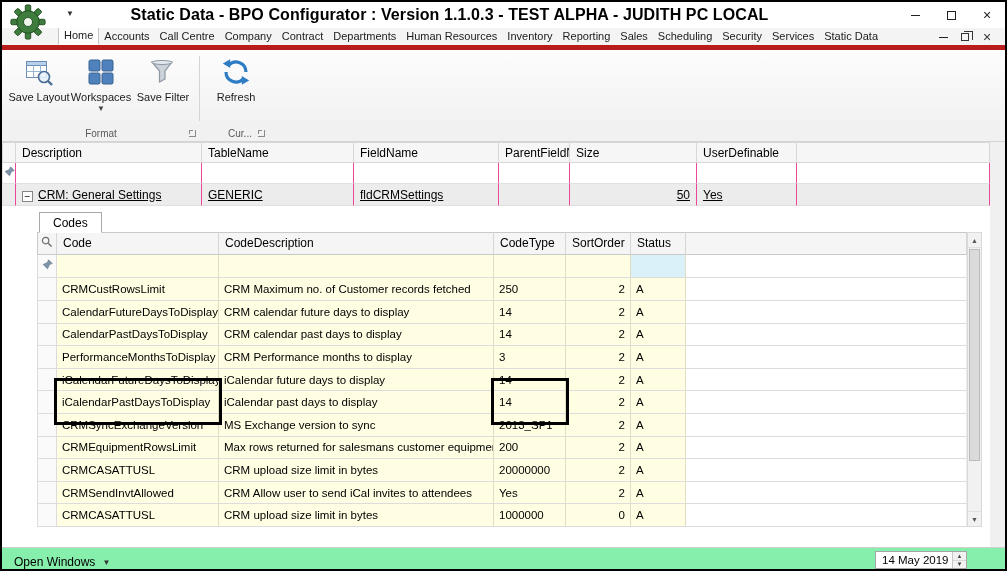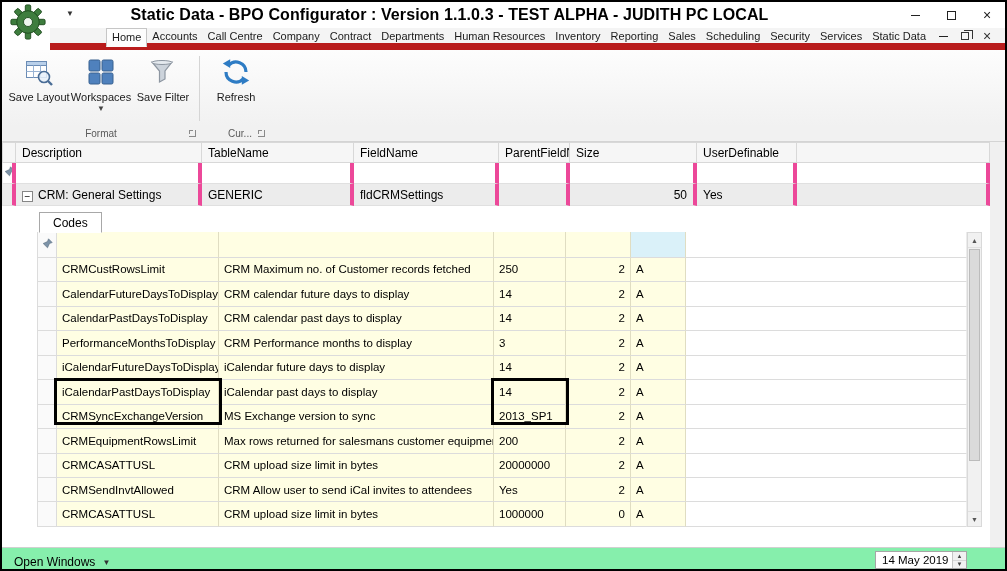--- a/index.html
+++ b/index.html
@@ -13,21 +13,21 @@
   .titlebar { height:26px; display:flex; align-items:center; background:#fff; position:relative; flex:0 0 auto; }
   .app-icon { position:absolute; left:8px; top:2px; width:36px; height:36px; z-index:6; }
   .qat-caret { position:absolute; left:64px; top:7px; font-size:8px; color:#333; }
   .title-text { flex:1; text-align:center; font-weight:bold; font-size:16px; letter-spacing:.1px; }
   .win-controls { display:flex; align-items:center; height:100%; }
   .win-btn { width:36px; height:22px; display:flex; align-items:center; justify-content:center; color:#222; }
   .minline { width:9px; border-top:1px solid #222; display:inline-block; }
   .maxbox { width:9px; height:9px; border:1px solid #222; display:inline-block; }
   .closex { font-size:14px; line-height:14px; }
   
-  .tabrow { height:22px; background:#f4f4f4; display:flex; align-items:flex-start; padding-left:56px; border-bottom:7px solid #b91c1c; flex:0 0 auto;margin-left:48px; }
+  .tabrow { height:22px; background:#f4f4f4; display:flex; align-items:flex-end; padding-left:56px; border-bottom:5px solid #b91c1c; flex:0 0 auto; }
   .rtab { padding:2px 5px 3px; font-size:11px; white-space:nowrap; color:#1b1b1b; }
   .rtab.active { background:#fdfdfd; border:1px solid #c6c6c6; border-bottom-color:#fdfdfd; }
   .mdi-controls { margin-left:auto; display:flex; align-items:center; gap:2px; padding-right:8px; }
   .mdi-btn { width:20px; height:16px; display:flex; align-items:center; justify-content:center; color:#333; }
   .mdibox { width:8px; height:8px; border:1px solid #333; display:inline-block; position:relative; background:#f4f4f4; }
   .mdibox::before { content:""; position:absolute; left:2px; top:-3px; width:8px; height:8px; border:1px solid #333; border-bottom:none; border-left:none; }
   
   .ribbon { height:76px; background:linear-gradient(#fdfdfd,#f1f1f1); display:flex; padding:3px 2px 0 6px; flex:0 0 auto; }
   .rbtn { width:62px; display:flex; flex-direction:column; align-items:center; padding-top:3px; font-size:11px; color:#1b1b1b; }
   .rbtn .icon { width:32px; height:32px; display:flex; align-items:center; justify-content:center; margin-bottom:3px; }
@@ -41,21 +41,21 @@
   .launcher::before { content:""; position:absolute; left:0; top:0; width:3px; height:3px; border-left:1px solid #8a8a8a; border-top:1px solid #8a8a8a; }
   
   .content { flex:1 1 auto; background:#fff; position:relative; overflow:hidden; }
   .right-strip { position:absolute; top:0; right:0; width:15px; height:100%; background:#f0f0f0; }
   table { border-collapse:separate; border-spacing:0; table-layout:fixed; }
   th, td { overflow:hidden; white-space:nowrap; }
   
   .master { width:988px; }
   .master th { height:21px; background:#f6f6f6; border-top:1px solid #d8d8d8; border-right:1px solid #d8d8d8; border-bottom:1px solid #d8d8d8; font-weight:normal; text-align:left; padding:2px 6px; font-size:12px; }
   .master th.ind { border-left:1px solid #d8d8d8; }
-  .master td { height:21px; border-right:4px solid #ec4899; border-bottom:1px solid #e0e0e0; padding:2px 6px; font-size:12px; background:#fff; }
+  .master td { height:21px; border-right:1px solid #ec4899; border-bottom:1px solid #e0e0e0; padding:2px 6px; font-size:12px; background:#fff;text-decoration:underline; }
   .master td.ind { border-left:1px solid #e6e6e6; padding:2px 1px; text-align:center; }
   .master tr.mdata td { background:#ececec; height:22px; }
   .num { text-align:right; }
   .expandbox { display:inline-flex; width:11px; height:11px; border:1px solid #868686; background:#fff; align-items:center; justify-content:center; font-size:10px; line-height:9px; margin-right:5px; vertical-align:-1px; }
   
   .detail { margin:6px 0 0 35px; position:relative; }
   .codes-tab { display:inline-block; margin-left:2px; margin-bottom:-1px; position:relative; z-index:2; padding:3px 13px 4px; background:#fff; border:1px solid #a8a8a8; border-bottom:1px solid #fff; font-size:12px; height:21px; }
   .childwrap { display:flex; width:945px; }
   .child { width:930px; }
   .child th { height:21px; background:#f5f5f5; border-top:1px solid #c9c9c9; border-right:1px solid #d6d6d6; border-bottom:1px solid #c9c9c9; font-weight:normal; text-align:left; padding:2px 6px; font-size:12px; }
@@ -268,20 +268,34 @@
           <colgroup>
             <col style="width:20px">
               <col style="width:162px">
               <col style="width:275px">
               <col style="width:72px">
             <col style="width:65px">
               <col style="width:55px">
               <col style="width:281px">
           </colgroup>
           <tbody>
+              <tr>
+            <th class="ind">
+              <svg width="12" height="12" viewBox="0 0 12 12">
+                    <circle cx="4.6" cy="4.6" r="3.2" fill="none" stroke="#6e6e6e" stroke-width="1.2"></circle>
+                    <line x1="7.2" y1="7.2" x2="10.6" y2="10.6" stroke="#6e6e6e" stroke-width="1.4"></line>
+                  </svg>
+            </th>
+            <th>Code</th>
+            <th>CodeDescription</th>
+            <th>CodeType</th>
+            <th>SortOrder</th>
+            <th>Status</th>
+            <th class="fill"></th>
+          </tr>
           <tr class="frow">
             <td class="ind">
               <svg width="11" height="11" viewBox="0 0 11 11">
                     <path d="M6.5 0.8 L10.2 4.5 L7.5 5.5 L5.5 9.8 L1.2 5.5 L5.5 3.5 Z" fill="#7d93a8" stroke="#5a6e80" stroke-width="0.6"></path>
                   </svg>
             </td>
             <td></td>
             <td></td>
             <td></td>
             <td></td>

